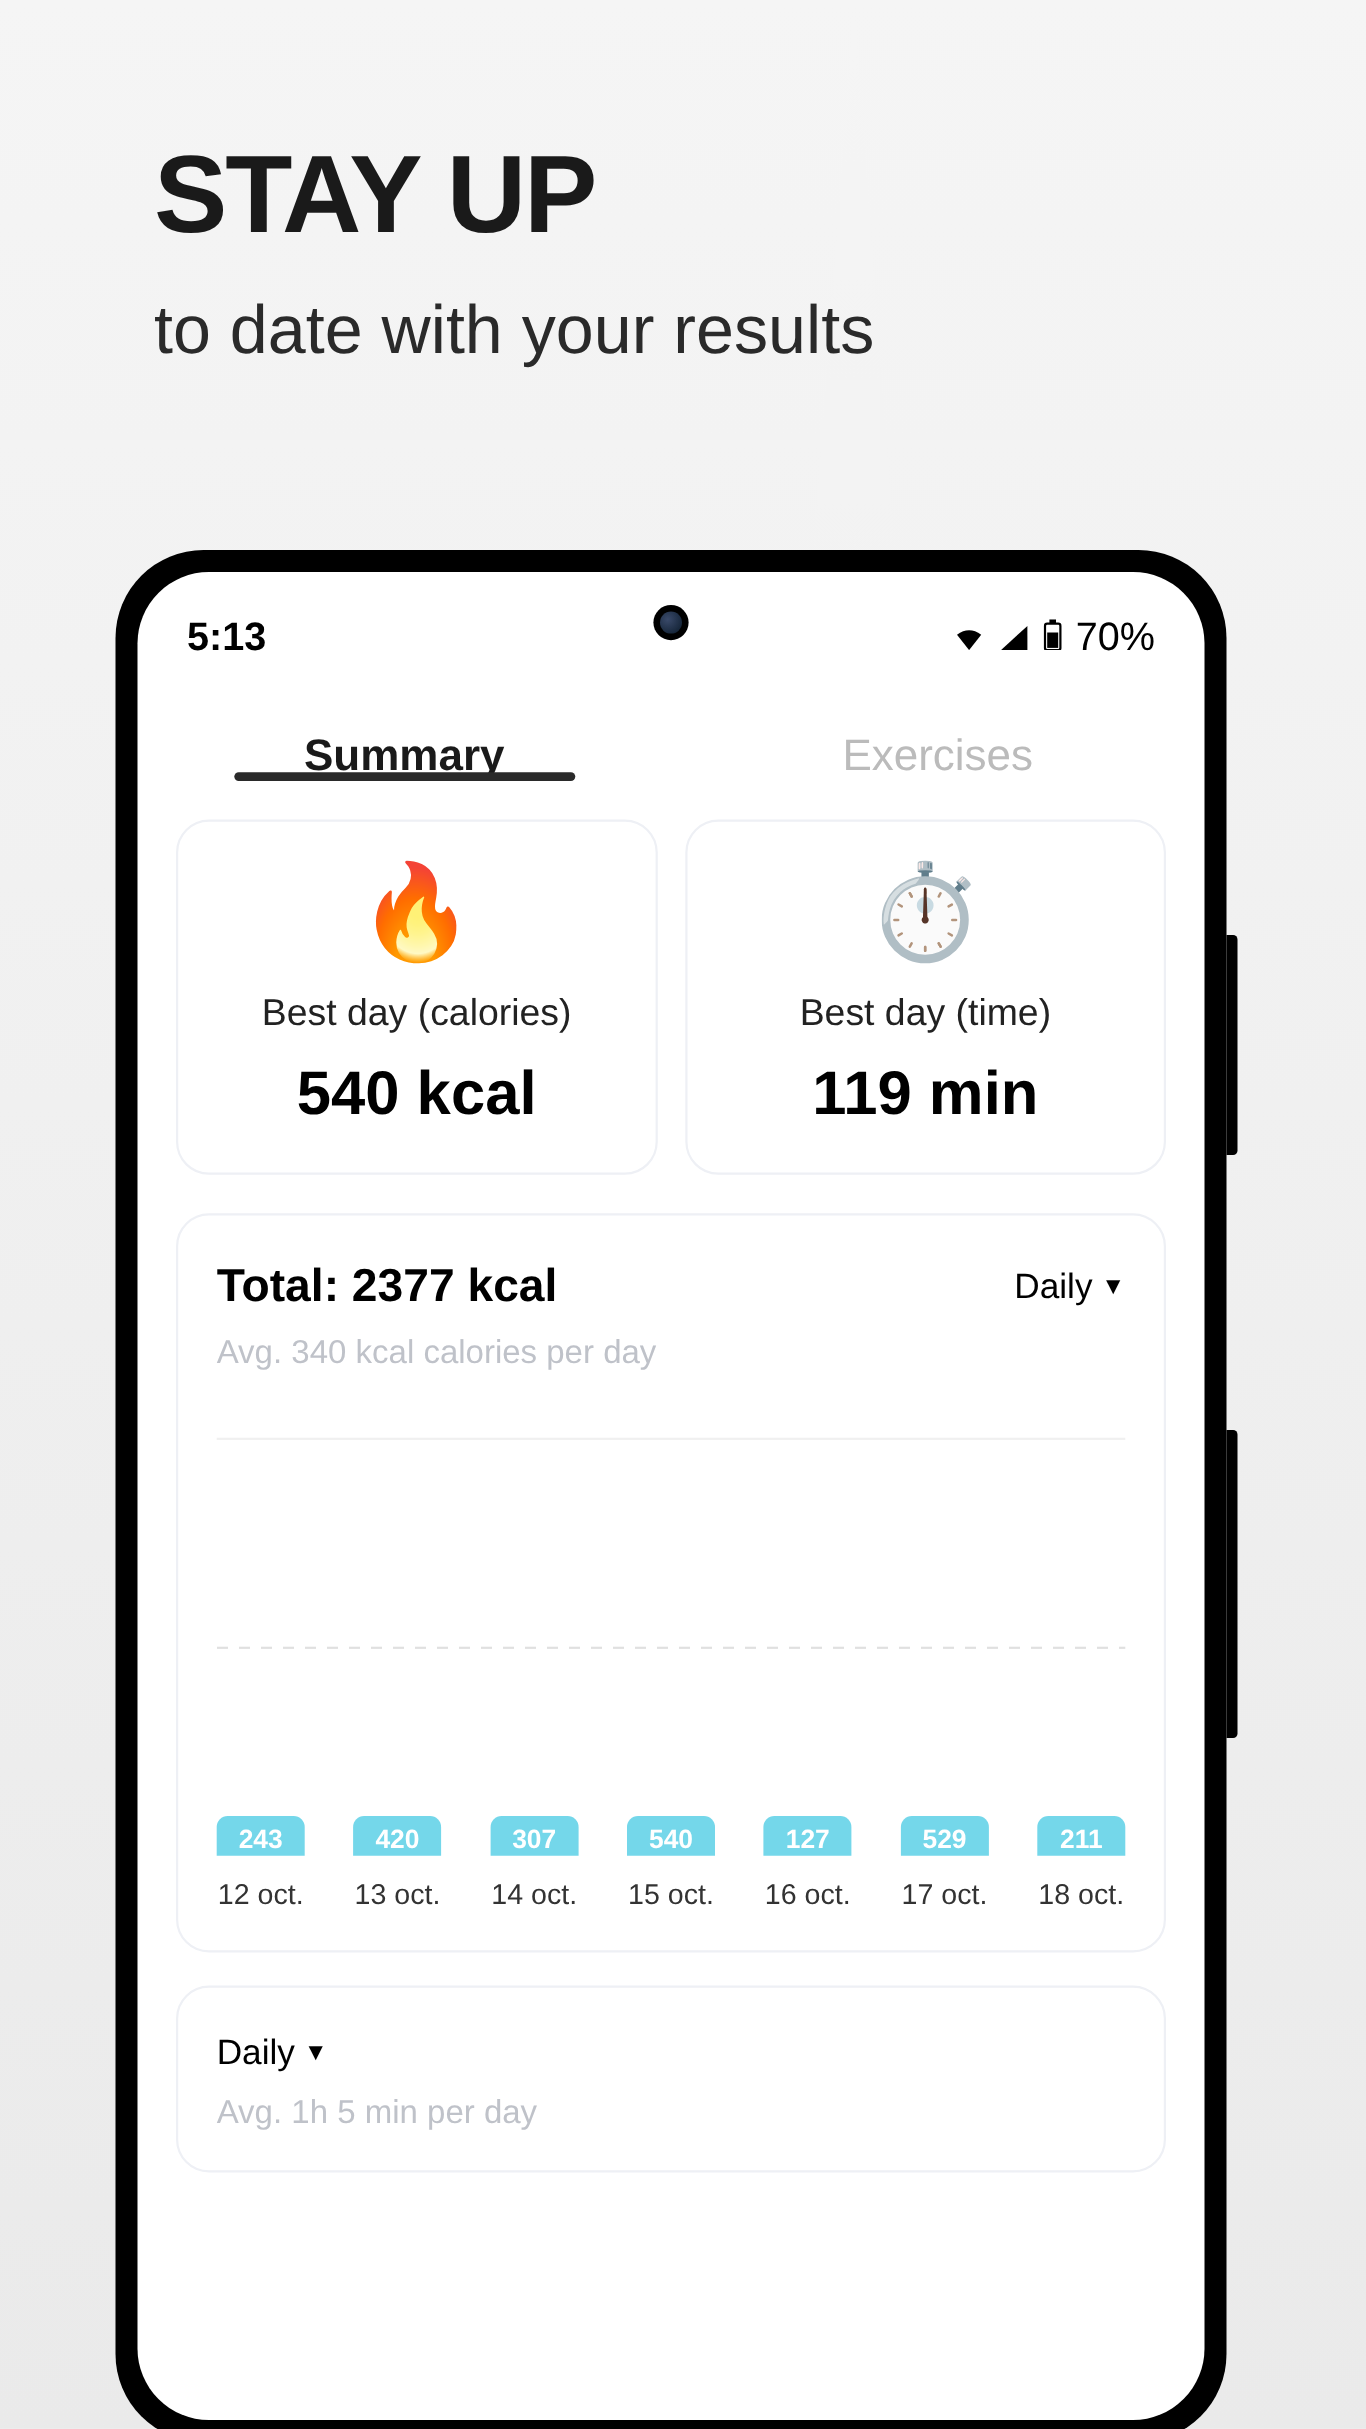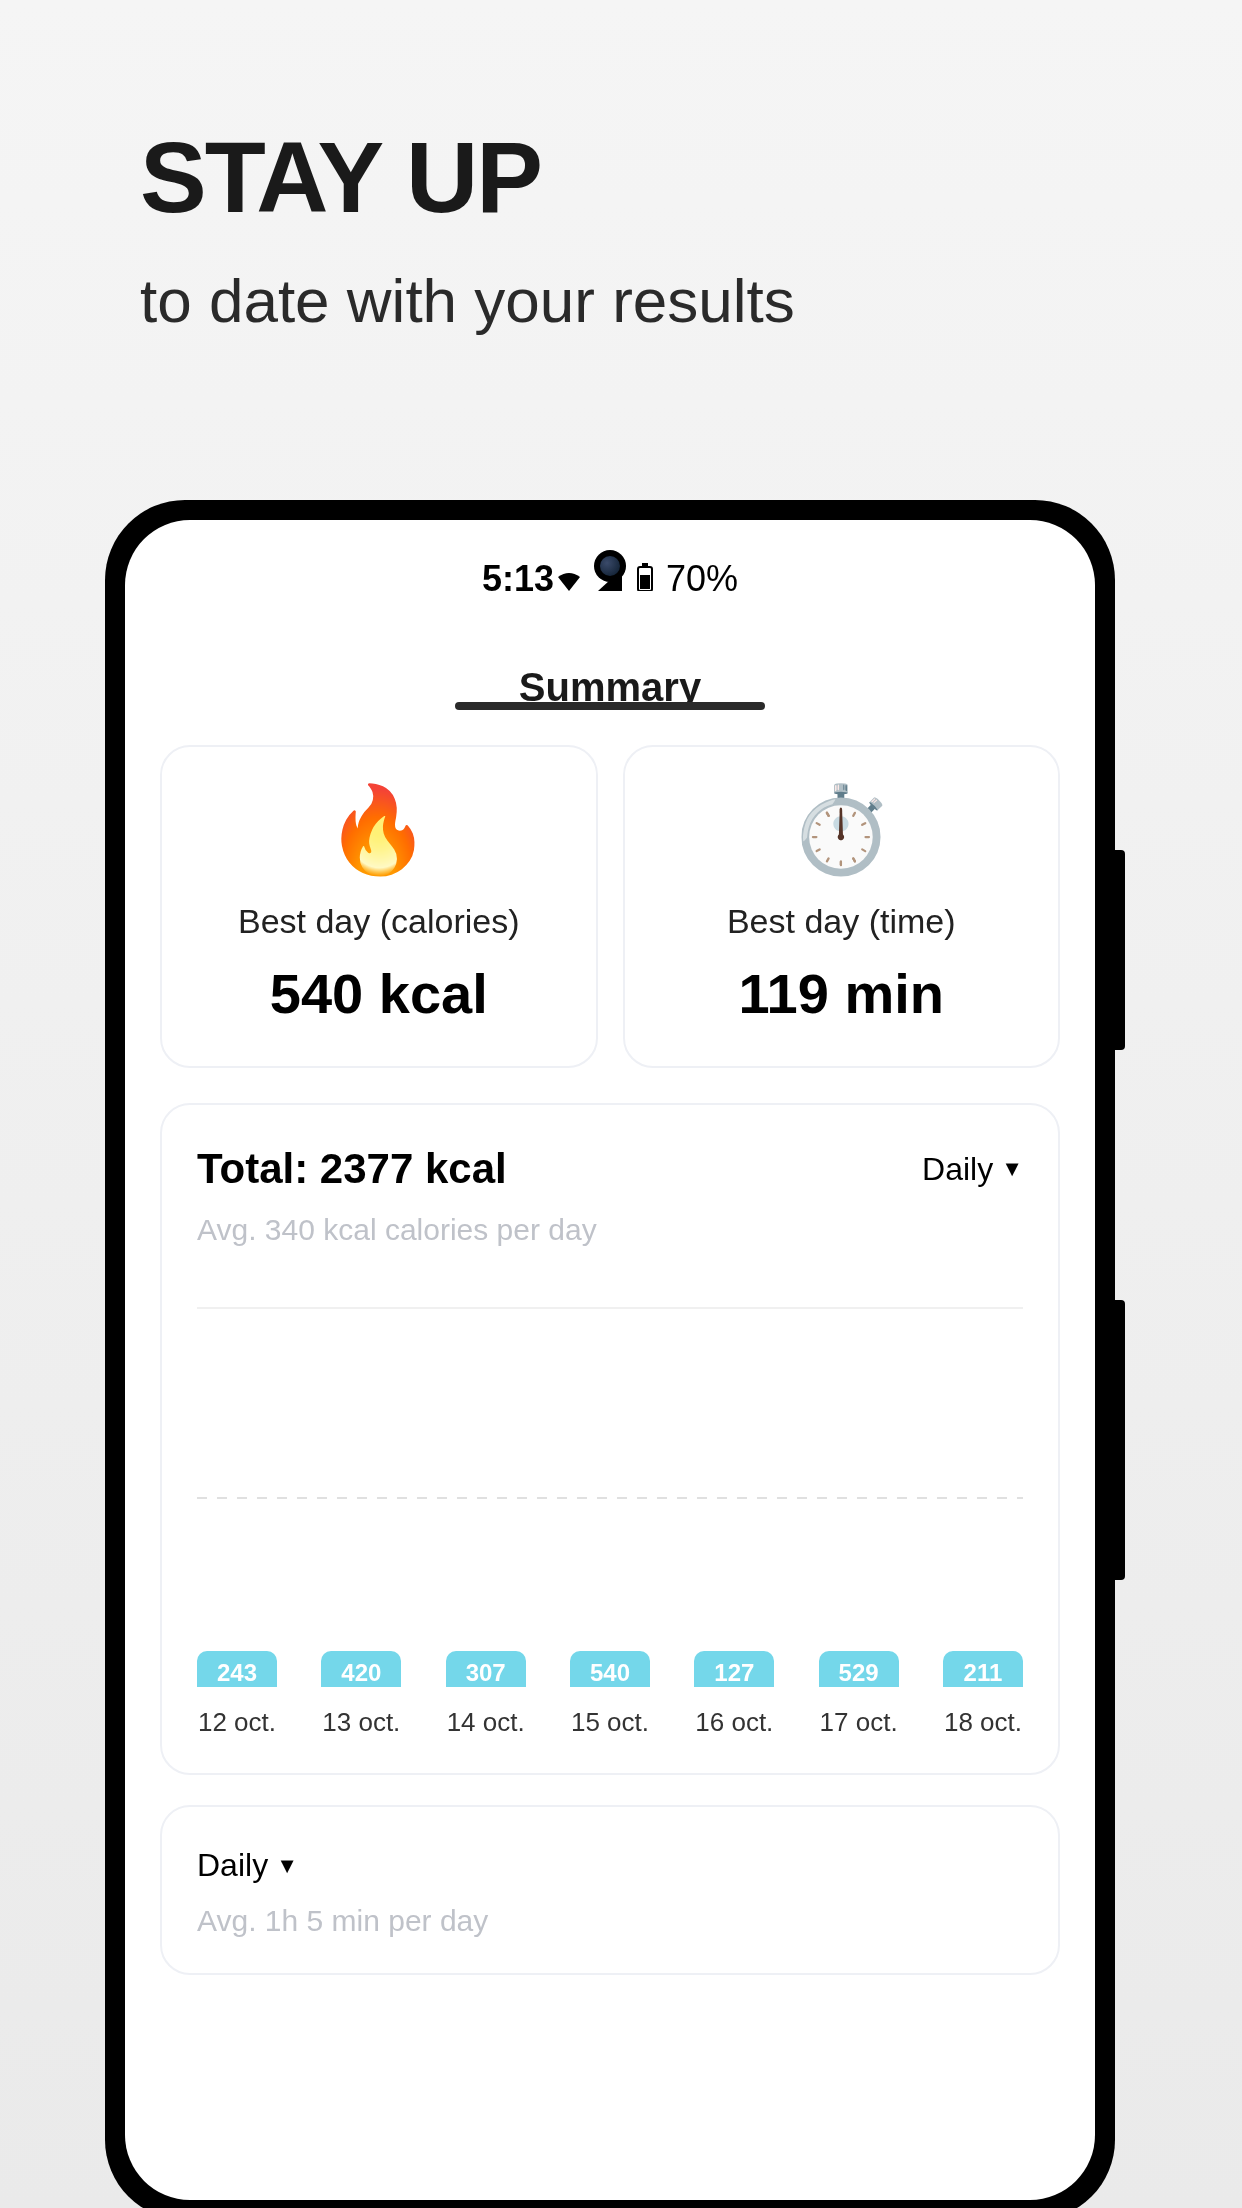--- a/index.html
+++ b/index.html
@@ -65,21 +65,21 @@
     .phone-camera::after {
       content: '';
       position: absolute;
       top: 6px; left: 6px;
       width: 20px; height: 20px;
       background: radial-gradient(circle at 35% 35%, #3a4a6a, #0a1a2a);
       border-radius: 50%;
     }
     .status-bar {
       display: flex;
-      justify-content: center;
+      justify-content: space-between;
       align-items: center;
       padding: 28px 45px 0 45px;
       height: 90px;
     }
     .status-time { font-size: 36px; font-weight: 600; }
     .status-right { display: flex; align-items: center; gap: 12px; font-size: 36px; font-weight: 500; }
     .sicon { display: inline-block; }
     .screen-title {
       text-align: center;
       font-size: 44px;
@@ -212,20 +212,21 @@
               <rect x="4" y="12" width="10" height="14" fill="#000"></rect>
             </svg>
         </span>
         <span>70%</span>
       </div>
     </div>
 
 
     <div class="tabs">
       <div class="tab active">Summary</div>
+      <div class="tab">Exercises</div>
     </div>
 
     <div class="cards-row">
       <div class="card">
         <div class="card-emoji">🔥</div>
         <div class="card-label">Best day (calories)</div>
         <div class="card-value">540 kcal</div>
       </div>
       <div class="card">
         <div class="card-emoji">⏱️</div>

